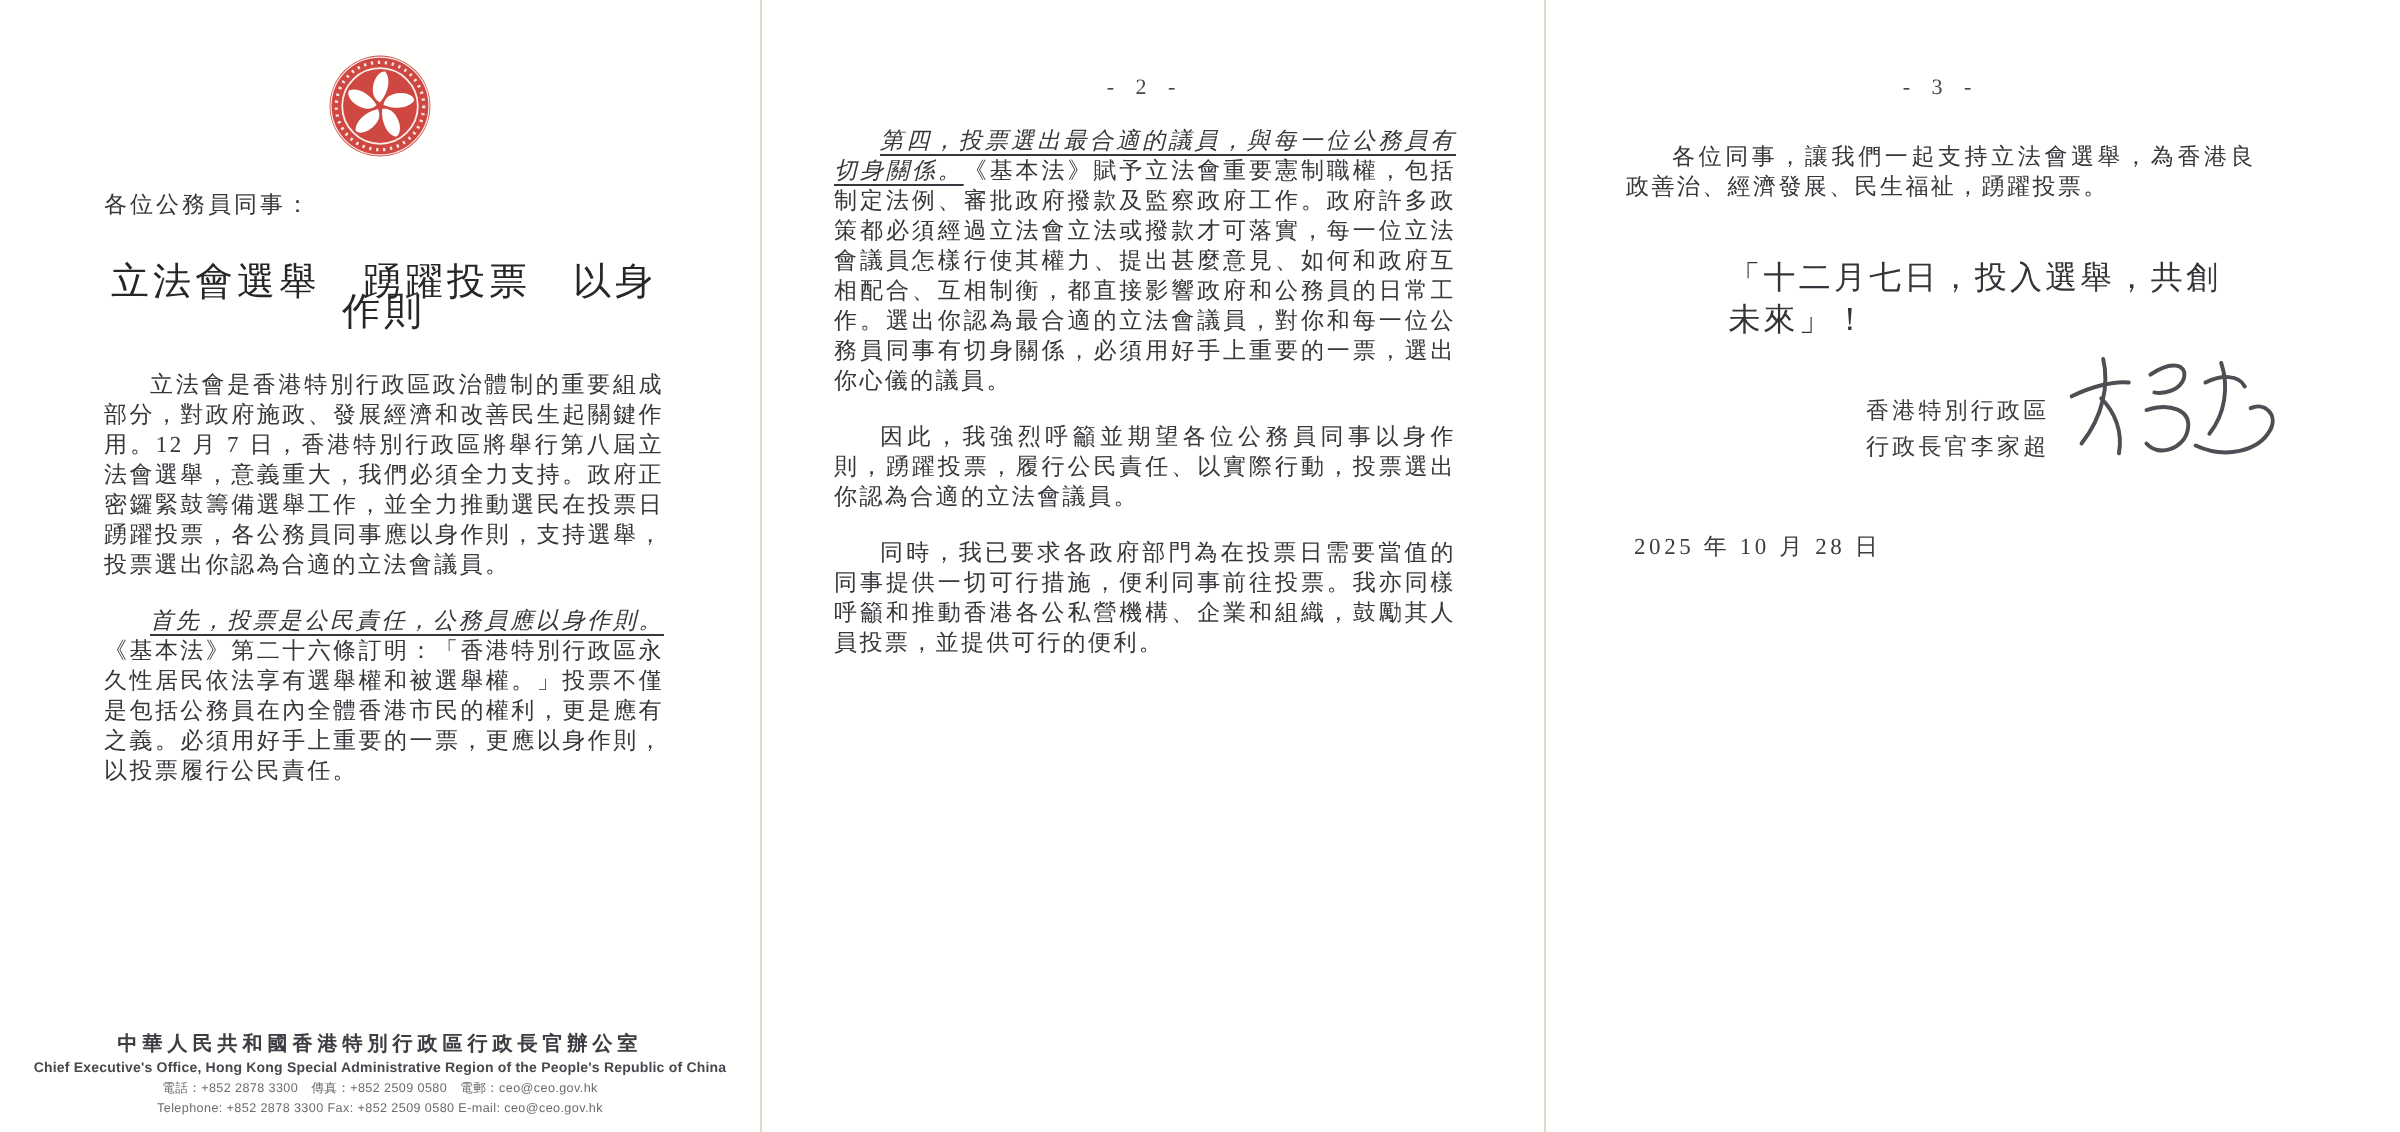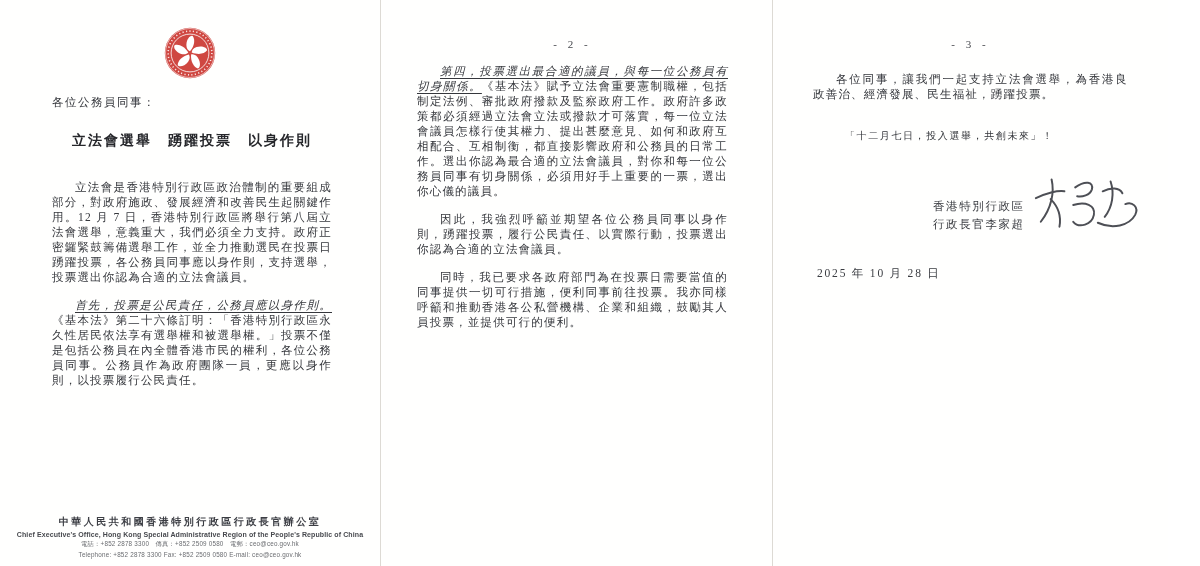--- a/index.html
+++ b/index.html
@@ -15,38 +15,38 @@
 
   .body-text { font-size:11.5px; line-height:15px; letter-spacing:1.2px;
                text-align:justify; color:#35373c; }
   p.para { text-indent:2em; margin-bottom:13px; }
   .lead { font-style:italic; text-decoration:underline; text-underline-offset:2.5px; }
 
   
   .emblem-wrap { padding-top:26px; text-align:center; }
   .p1-content { padding:0 48px 0 52px; }
   .salutation { margin-top:11px; font-size:11.5px; letter-spacing:1.5px; }
-  .letter-title { margin-top:23px; text-align:center; font-size:14px; font-weight:bold;
+  .letter-title { margin-top:23px; text-align:center; font-size:19px; font-weight:normal;
                   letter-spacing:2px; color:#26272b; }
-  .p1-paras { margin-top:32px; }
+  .p1-paras { margin-top:22px; }
 
   .p1-footer { position:absolute; left:0; right:0; bottom:8px; text-align:center; }
   .office-zh { font-size:10px; font-weight:bold; letter-spacing:2.5px; color:#3c3e44; }
   .office-en { font-family:"Liberation Sans","DejaVu Sans",sans-serif; font-size:7px;
                font-weight:bold; color:#47494e; margin-top:2px; letter-spacing:.1px; }
   .contact { font-family:"Liberation Sans","DejaVu Sans",sans-serif; font-size:6.3px;
              color:#6a6c70; margin-top:2px; letter-spacing:.2px; }
 
   
   .page-num { text-align:center; font-size:11px; letter-spacing:4px; color:#44464b; }
   .p2-paras { margin-top:14px; }
   .p3-paras { margin-top:22px; }
 
   
-  .slogan { margin-top:27px; margin-left:3.2em; font-size:10px; letter-spacing:1.6px;
+  .slogan { margin-top:27px; margin-left:3.2em; font-size:16px; letter-spacing:1.6px;
             color:#33353a; }
   .sig-block { position:absolute; top:197px; left:160px; font-size:11.5px;
                letter-spacing:1.6px; line-height:18px; color:#3a3c41; }
   .sig-svg { position:absolute; top:172px; left:255px; }
   .date-line { position:absolute; top:266px; left:44px; font-size:11.5px;
                letter-spacing:1.8px; color:#3a3c41;text-align:center; }
 </style>
 </head>
 <body>
 
@@ -69,21 +69,21 @@
       </svg>
     </div>
 
     <div class="p1-content body-text">
       <div class="salutation">各位公務員同事：</div>
 
       <h1 class="letter-title">立法會選舉　踴躍投票　以身作則</h1>
 
       <div class="p1-paras">
         <p class="para"><span class="lead"></span><span>立法會是香港特別行政區政治體制的重要組成部分，對政府施政、發展經濟和改善民生起關鍵作用。12 月 7 日，香港特別行政區將舉行第八屆立法會選舉，意義重大，我們必須全力支持。政府正密鑼緊鼓籌備選舉工作，並全力推動選民在投票日踴躍投票，各公務員同事應以身作則，支持選舉，投票選出你認為合適的立法會議員。</span></p>
-        <p class="para"><span class="lead">首先，投票是公民責任，公務員應以身作則。</span><span>《基本法》第二十六條訂明：「香港特別行政區永久性居民依法享有選舉權和被選舉權。」投票不僅是包括公務員在內全體香港市民的權利，各位公務員同事。公務員作為政府團隊一員，更應以身作則，以投票履行公民責任。</span></p>
+        <p class="para"><span class="lead">首先，投票是公民責任，公務員應以身作則。</span><span>《基本法》第二十六條訂明：「香港特別行政區永久性居民依法享有選舉權和被選舉權。」投票不僅是包括公務員在內全體香港市民的權利，更是應有之義。必須用好手上重要的一票，更應以身作則，以投票履行公民責任。</span></p>
       </div>
     </div>
 
     <footer class="p1-footer">
       <div class="office-zh">中華人民共和國香港特別行政區行政長官辦公室</div>
       <div class="office-en">Chief Executive's Office, Hong Kong Special Administrative Region of the People's Republic of China</div>
       <div class="contact">電話：+852 2878 3300　傳真：+852 2509 0580　電郵：ceo@ceo.gov.hk</div>
       <div class="contact">Telephone: +852 2878 3300   Fax: +852 2509 0580   E-mail: ceo@ceo.gov.hk</div>
     </footer>
   </section>

